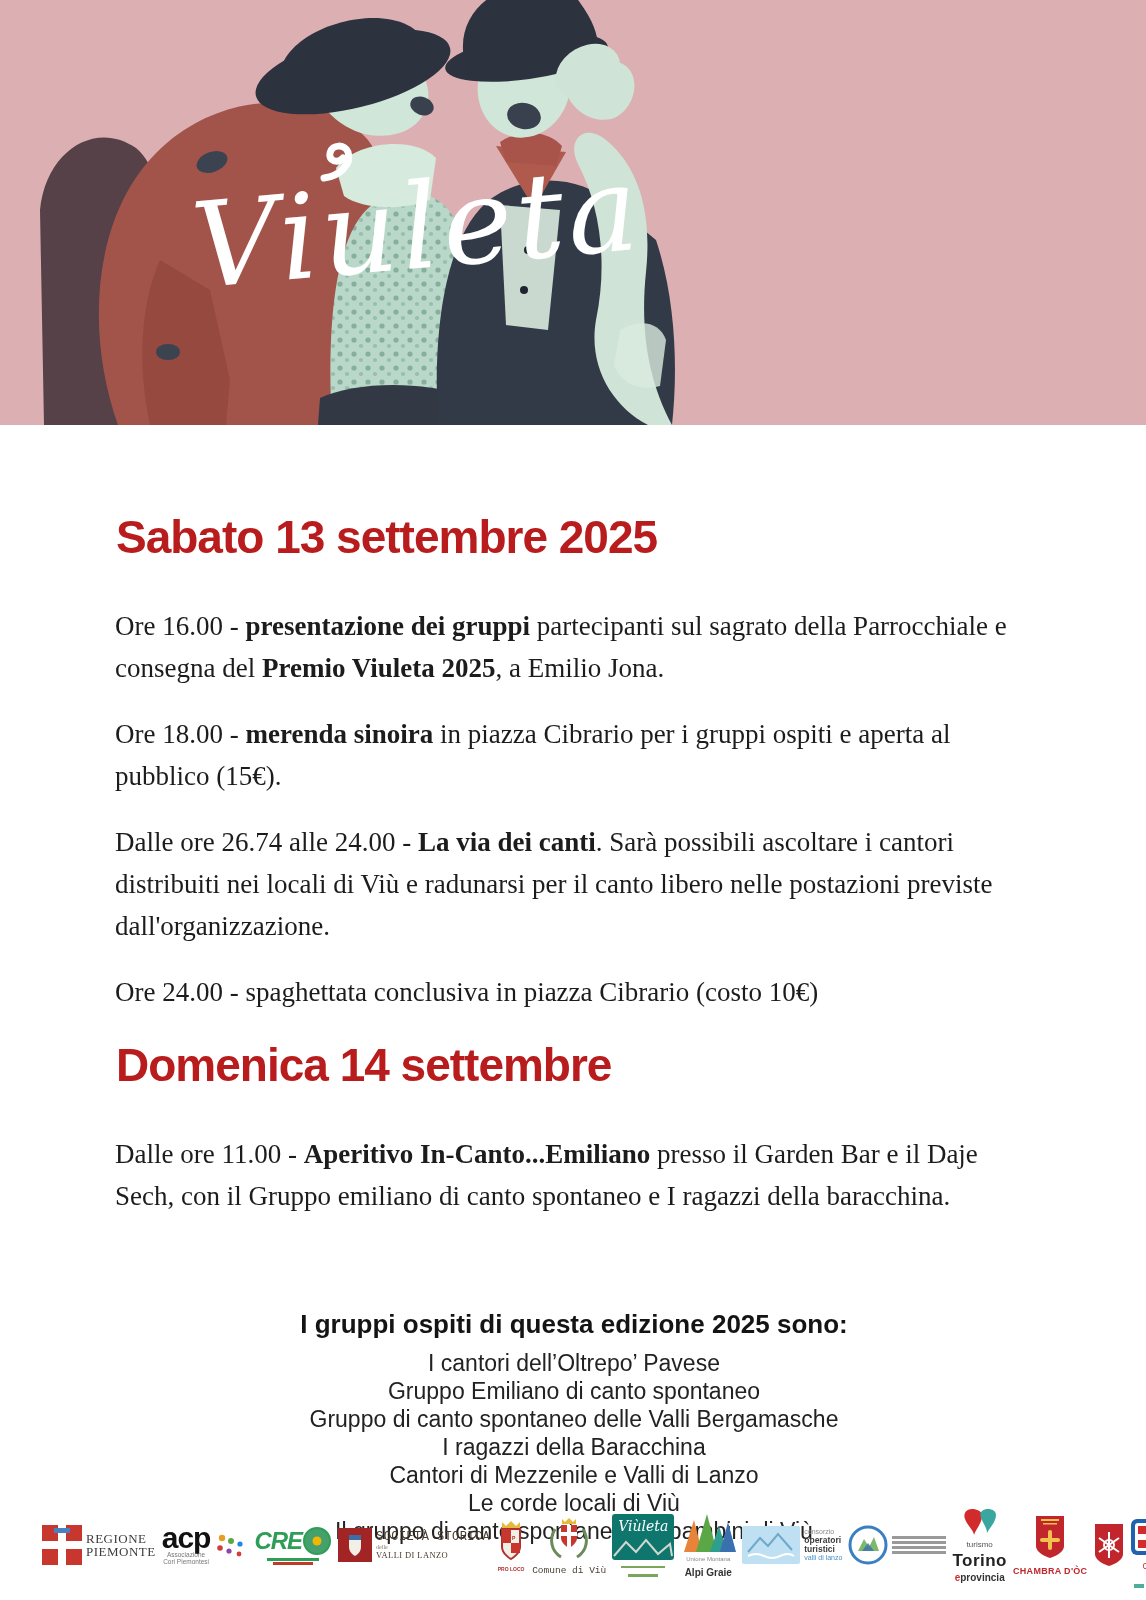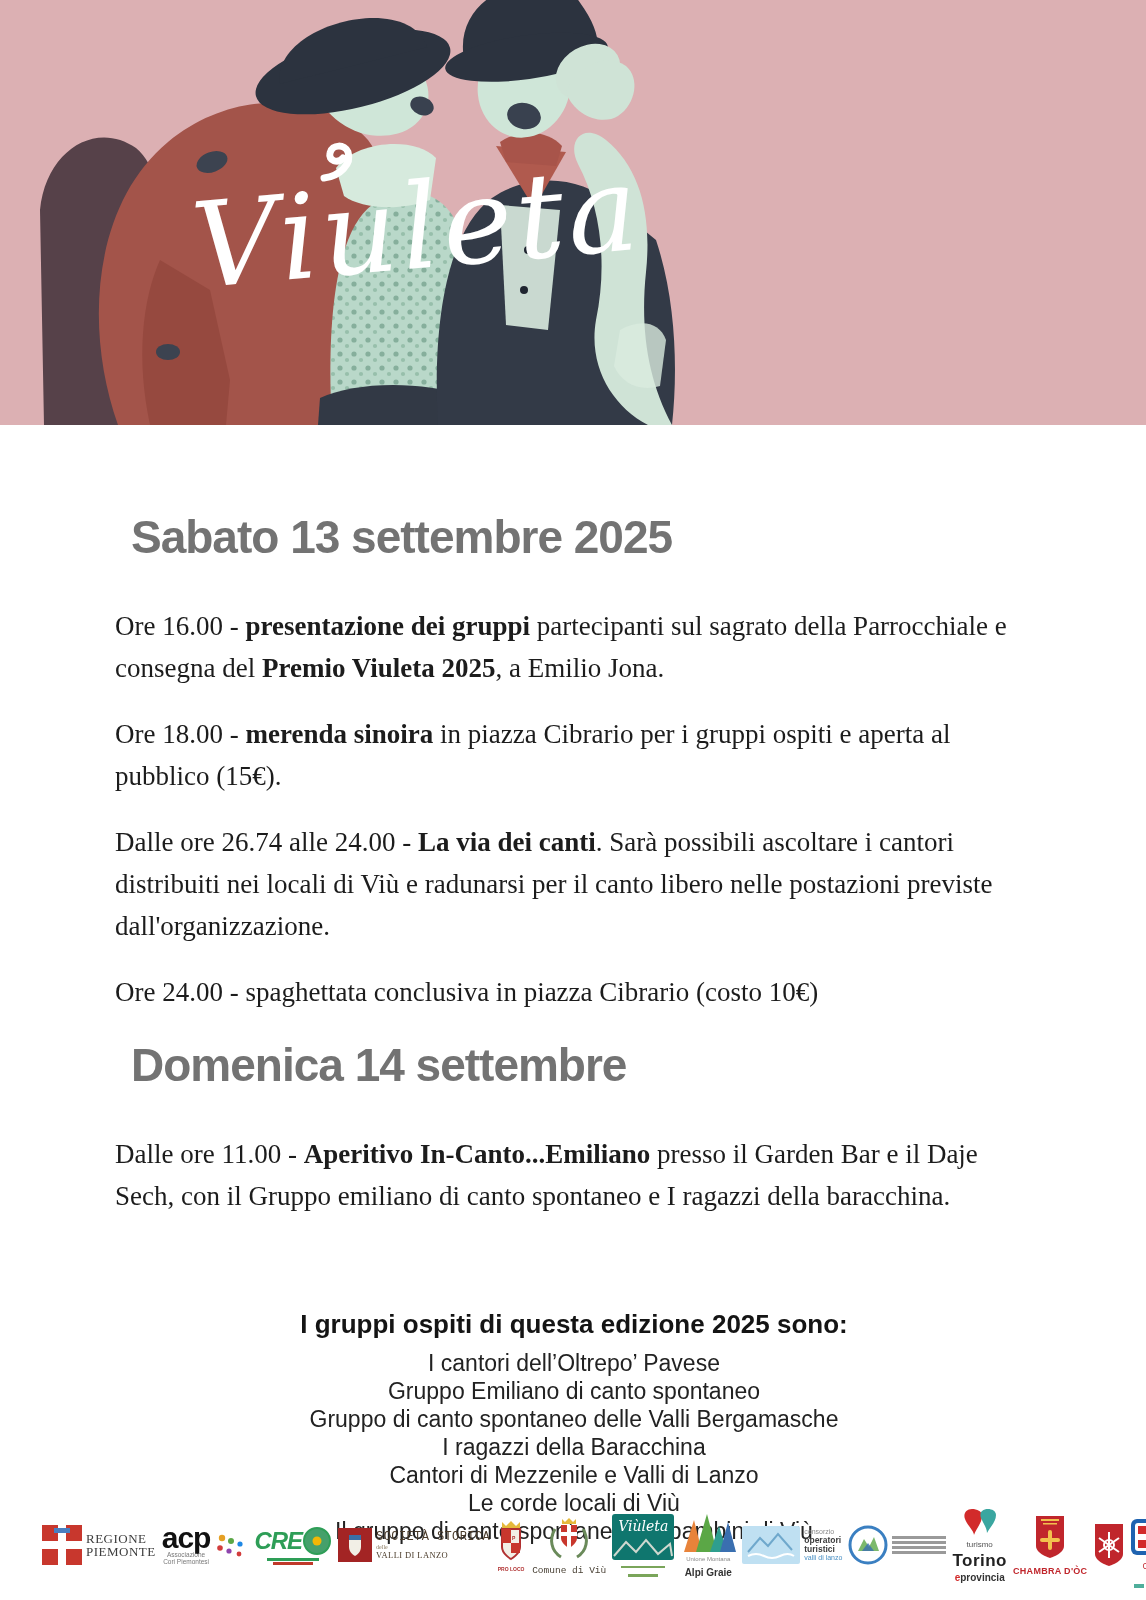--- a/index.html
+++ b/index.html
@@ -13,21 +13,21 @@
                font-family:"DejaVu Serif",serif;font-style:italic;font-weight:normal;
                font-size:118px;line-height:118px;color:#ffffff;
                transform:rotate(-5deg);letter-spacing:4px;}
   .flourish{position:absolute;left:318px;top:140px;}
   .hero-info{position:absolute;left:672px;top:104px;color:#4d4b66;
              font-weight:bold;font-size:39px;line-height:50px;letter-spacing:-0.5px;}
 
   
   .content{position:absolute;left:115px;top:425px;width:918px;color:#1c1c1c;}
   .day-heading{font-family:"Liberation Sans",sans-serif;font-weight:800;
-               font-size:46px;line-height:52px;letter-spacing:-1px;color:#737373;margin:16px;}
+               font-size:46px;line-height:52px;letter-spacing:-1px;color:#b91c1c;margin:1px;}
   .h-sab{margin-top:86px;margin-bottom:42px;}
   .h-dom{margin-top:26px;margin-bottom:42px;}
   .para{font-family:"Liberation Serif",serif;font-size:27px;line-height:42px;
         color:#1c1c1c;margin:0 0 24px 0;}
   .para b{font-weight:bold;}
 
   .groups{margin-top:92px;text-align:center;}
   .groups-heading{font-weight:700;font-size:26px;line-height:30px;color:#141414;margin:0 0 10px 0;}
   .group-list{font-size:23px;line-height:28px;color:#222222;}
 

